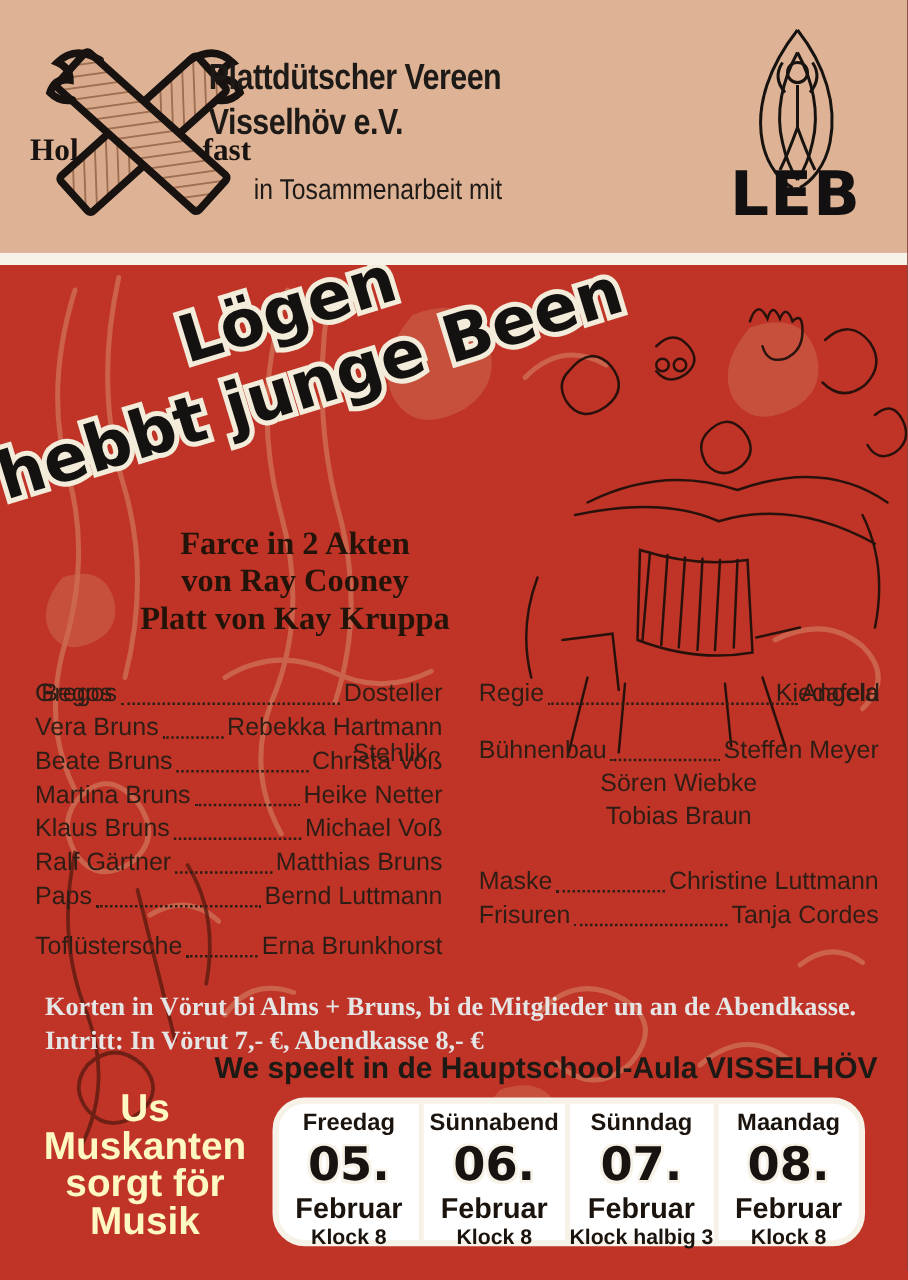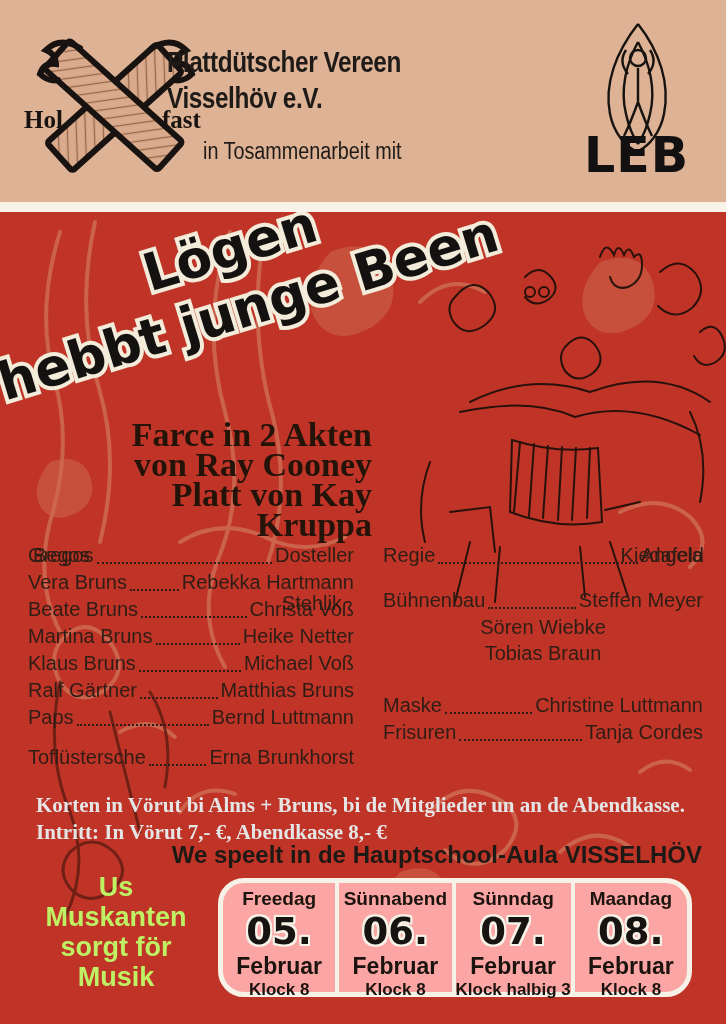--- a/index.html
+++ b/index.html
@@ -27,22 +27,22 @@
              text-align:center;font-family:"DejaVu Sans",sans-serif;font-weight:bold;
              font-size:52px;line-height:62px;color:#141210;letter-spacing:0;}
   .tline{position:relative;white-space:nowrap;}
   .t-stroke{position:absolute;left:0;right:0;color:#141210;
             -webkit-text-stroke:8px #f4ecda;
             text-shadow:3px 0 #f4ecda,-3px 0 #f4ecda,0 3px #f4ecda,0 -3px #f4ecda,
                         2px 2px #f4ecda,-2px -2px #f4ecda,2px -2px #f4ecda,-2px 2px #f4ecda;}
   .t-fill{position:relative;}
 
   
-  .credits{position:absolute;left:100px;top:208px;width:272px;text-align:right;
-           font-family:"Liberation Serif",serif;font-weight:bold;font-size:34px;
+  .credits{position:absolute;left:100px;top:208px;width:272px;text-align:center;
+           font-family:"Liberation Serif",serif;font-weight:bold;font-size:26px;
            line-height:30px;color:#231309;}
 
   
   .cast{position:absolute;font-size:20px;line-height:27px;color:#2e1d15;}
   .cast-left{left:28px;top:330px;width:326px;}
   .cast-right{left:383px;top:330px;width:320px;}
   .cast-row{position:relative;display:flex;align-items:flex-end;height:27px;white-space:nowrap;}
   .leader{flex:1 1 auto;min-width:10px;border-bottom:2.5px dotted #2e1d15;margin:0 3px 5px 3px;}
   .ghost{position:absolute;top:0;}
   .ghost-l{left:5px;}
@@ -56,25 +56,25 @@
   
   .tickets{position:absolute;left:36px;top:580px;font-family:"Liberation Serif",serif;
            font-weight:bold;font-size:21px;line-height:27px;color:#e5e5e5;white-space:nowrap;}
 
   
   .venue{position:absolute;right:24px;top:629px;font-weight:bold;font-size:24px;
          color:#1d1914;white-space:nowrap;margin-left:31px;}
 
   
   .muskanten{position:absolute;left:16px;top:660px;width:200px;text-align:center;
-             font-weight:bold;font-size:27px;line-height:30px;color:#bef264;}
+             font-weight:bold;font-size:31px;line-height:30px;color:#fef9c3;}
 
   
   .dates{position:absolute;left:218px;top:666px;width:474px;height:119px;box-sizing:border-box;
-         background:#fca5a5;border:5px solid #f7f2e7;border-radius:26px;display:flex;}
+         background:#ffffff;border:5px solid #f7f2e7;border-radius:26px;display:flex;}
   .date-col{flex:1 1 0;text-align:center;padding-top:5px;border-right:4px solid #f7f2e7;
             color:#1b130d;white-space:nowrap;overflow:visible;}
   .date-col:last-child{border-right:none;}
   .d-day{font-weight:bold;font-size:19px;line-height:22px;}
   .d-num{font-weight:800;font-family:"DejaVu Sans",sans-serif;font-size:37px;line-height:44px;
          color:#161310;
          text-shadow:2px 0 #f7f2e7,-2px 0 #f7f2e7,0 2px #f7f2e7,0 -2px #f7f2e7,
                      2px 2px #f7f2e7,-2px -2px #f7f2e7,2px -2px #f7f2e7,-2px 2px #f7f2e7;}
   .d-month{font-weight:bold;font-size:23px;line-height:25px;}
   .d-time{font-weight:bold;font-size:17px;line-height:21px;}

